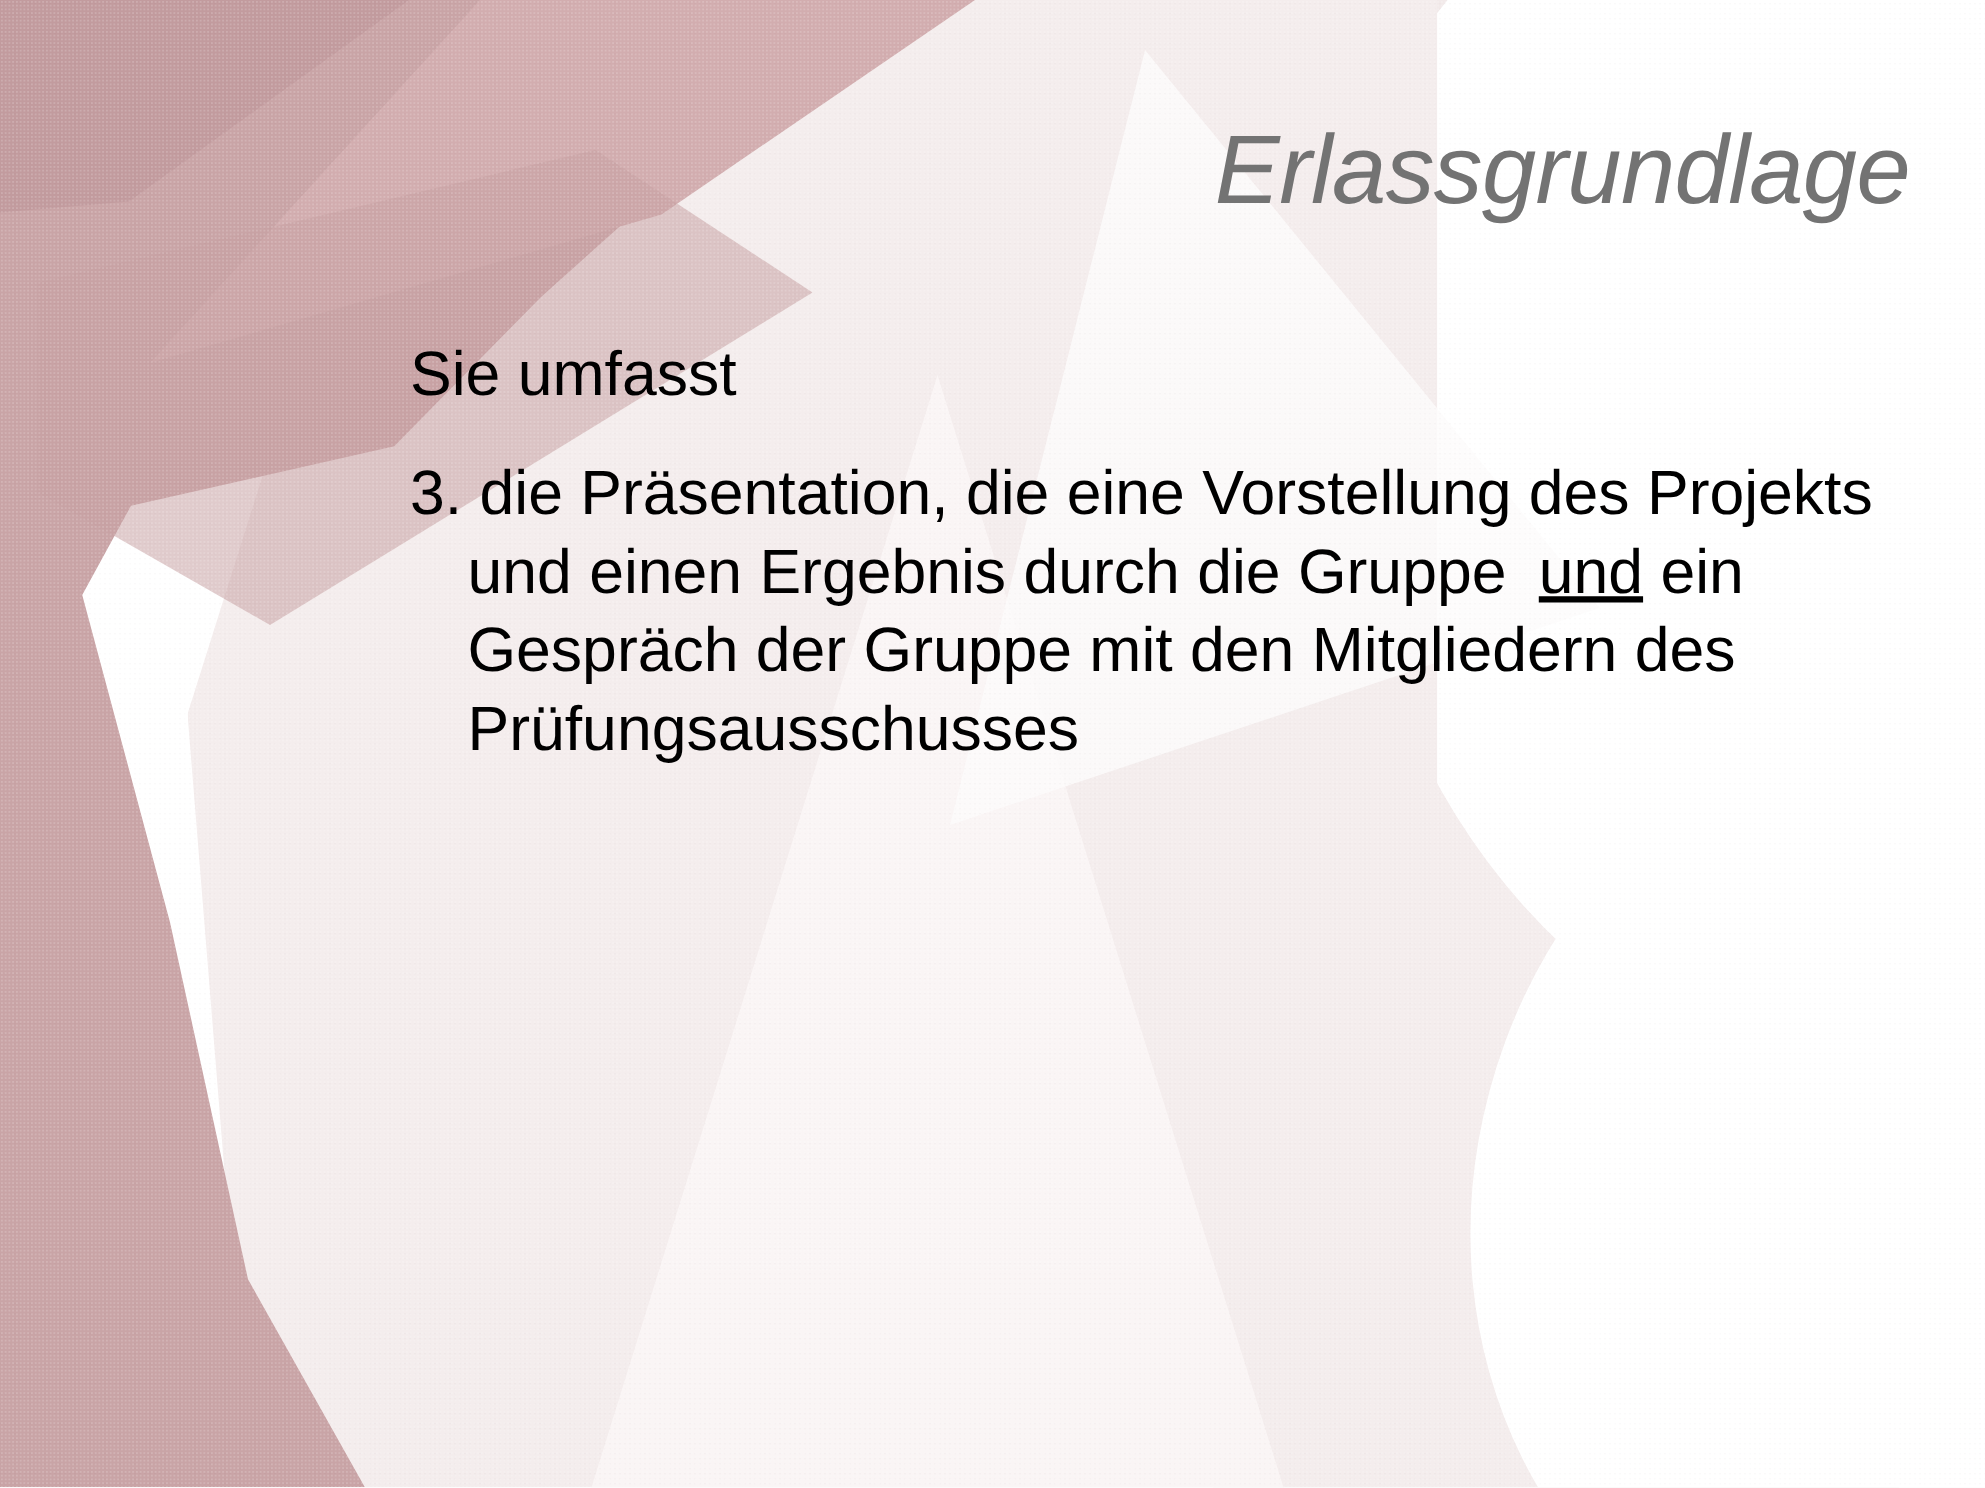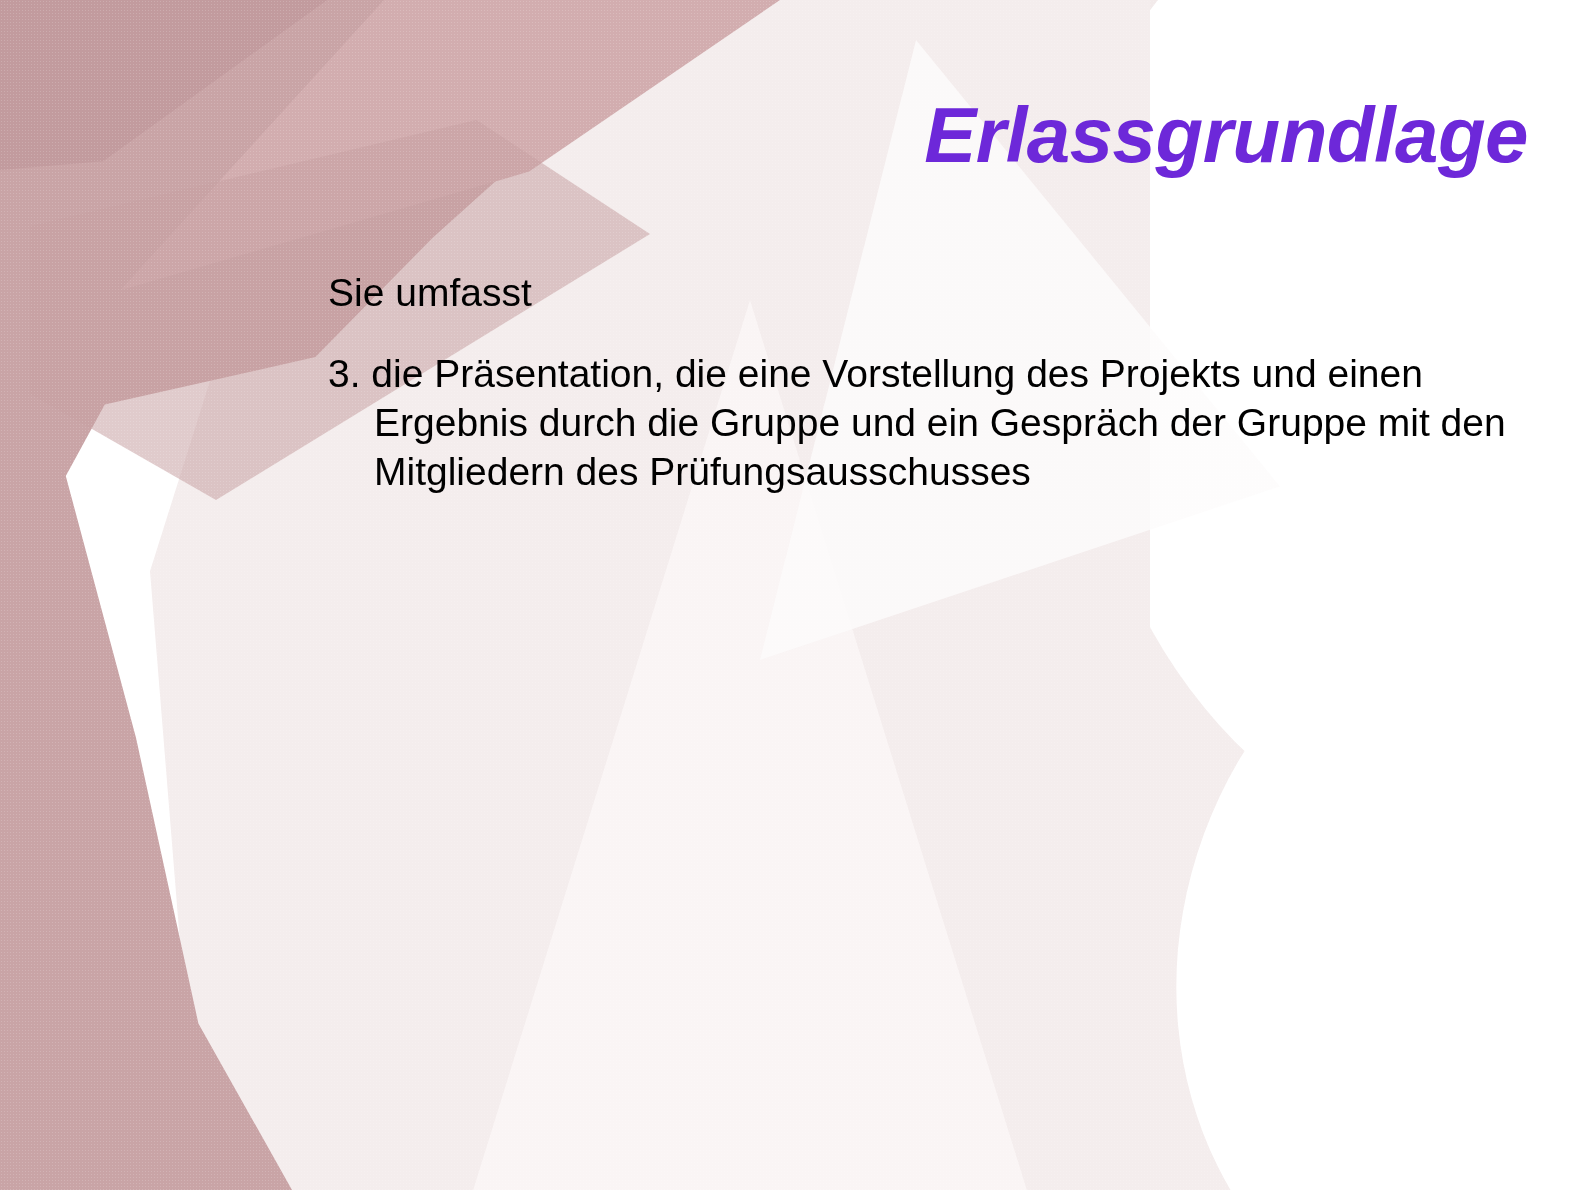--- a/index.html
+++ b/index.html
@@ -193,35 +193,35 @@
 
   
   #title {
     position: absolute;
     left: 60px;
     top: 96px;
     width: 1468px;
     text-align: right;
     font-size: 78px;
     line-height: 1.0;
-    font-weight: bold;
+    font-weight: normal;
     font-style: italic;
     letter-spacing: -0.5px;
-    color: #6d28d9;
+    color: #737373;
     white-space: nowrap;
   }
 
   
   #body {
     position: absolute;
     left: 328px;
     top: 268px;
     width: 1230px;
     color: #000000;
-    font-size: 39px;
+    font-size: 50px;
     line-height: 1.26;
   }
 
   .para {
     margin: 0 0 20px 0;
   }
 
   .para.intro {
     margin-bottom: 32px;
   }
@@ -230,21 +230,23 @@
     padding-left: 46px;
     text-indent: -46px;
     margin-bottom: 26px;
   }
 
   .para.item .num {
     
   }
 
   .und {
+    text-decoration: underline;
     text-underline-offset: 3px;
+    margin-left: 12px;
   }
 </style>
 </head>
 <body>
 
 <div id="slide">
 
   <div class="bg-layer bg-paper"></div>
   <div class="bg-blob-right"></div>
   <div class="bg-blob-right2"></div>

